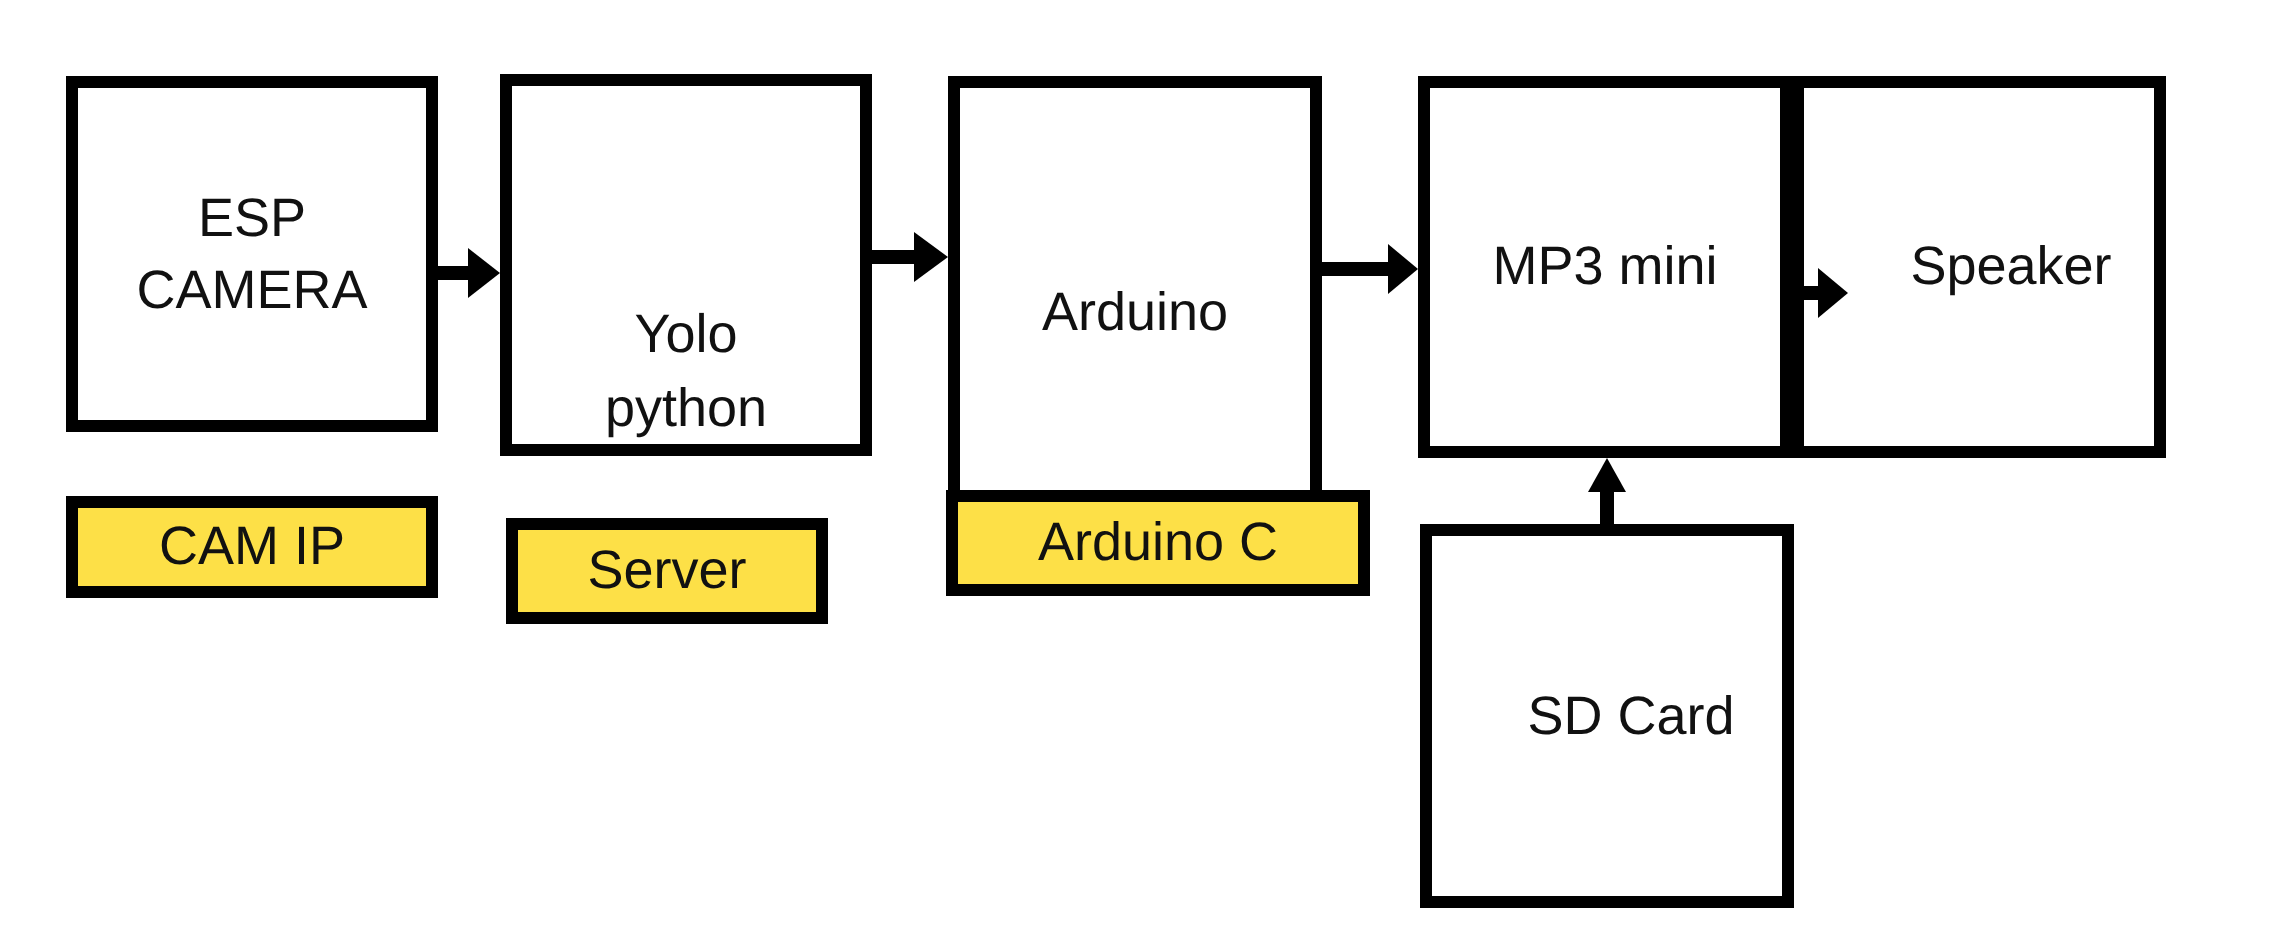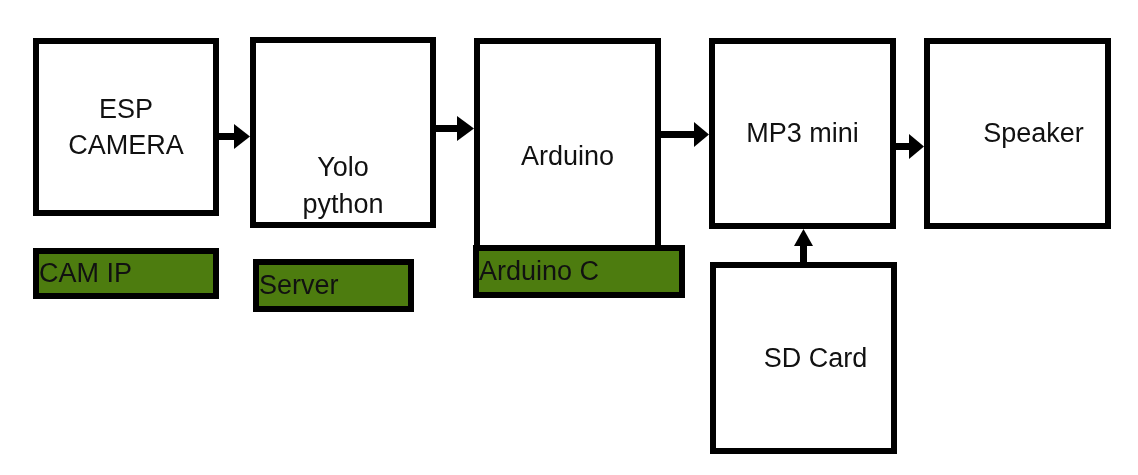--- a/index.html
+++ b/index.html
@@ -2,42 +2,42 @@
 <html><head>
 <meta charset="utf-8">
 <style>
   html, body { margin: 0; padding: 0; background: #ffffff; }
   body { width: 1138px; height: 475px; position: relative; overflow: hidden;
          font-family: "Liberation Sans", "DejaVu Sans", sans-serif; color: #111; }
   .box { position: absolute; box-sizing: border-box; border: 6px solid #000; background: #fff;
          display: flex; align-items: center; justify-content: center; text-align: center;
          font-size: 27px; line-height: 1.35; }
   .box span { white-space: pre-line; }
-  .lbl { position: absolute; box-sizing: border-box; border: 6px solid #000; background: #4d7c0f;
-         display: flex; align-items: center; justify-content: flex-start; font-size: 27px; }
+  .lbl { position: absolute; box-sizing: border-box; border: 6px solid #000; background: #fde047;
+         display: flex; align-items: center; justify-content: center; font-size: 27px; }
   svg.arrows { position: absolute; left: 0; top: 0; width: 1138px; height: 475px; pointer-events: none; }
 </style>
 </head>
 <body>
 
 <div class="box" style="left:33px;top:38px;width:186px;height:178px;">
   <span>ESP
 CAMERA</span>
 </div>
 <div class="box" style="left:250px;top:37px;width:186px;height:191px;align-items:flex-end;">
   <span>Yolo
 python</span>
 </div>
 <div class="box" style="left:474px;top:38px;width:187px;height:237px;">
   <span>Arduino</span>
 </div>
 <div class="box" style="left:709px;top:38px;width:187px;height:191px;">
   <span>MP3 mini</span>
 </div>
-<div class="box" style="left:924px;top:38px;width:187px;height:191px;padding-left:32px;">
+<div class="box" style="left:896px;top:38px;width:187px;height:191px;padding-left:32px;">
   <span>Speaker</span>
 </div>
 <div class="box" style="left:710px;top:262px;width:187px;height:192px;padding-left:24px;">
   <span>SD Card</span>
 </div>
 
 <div class="lbl" style="left:33px;top:248px;width:186px;height:51px;">
   <span>CAM IP</span>
 </div>
 <div class="lbl" style="left:253px;top:259px;width:161px;height:53px;">

